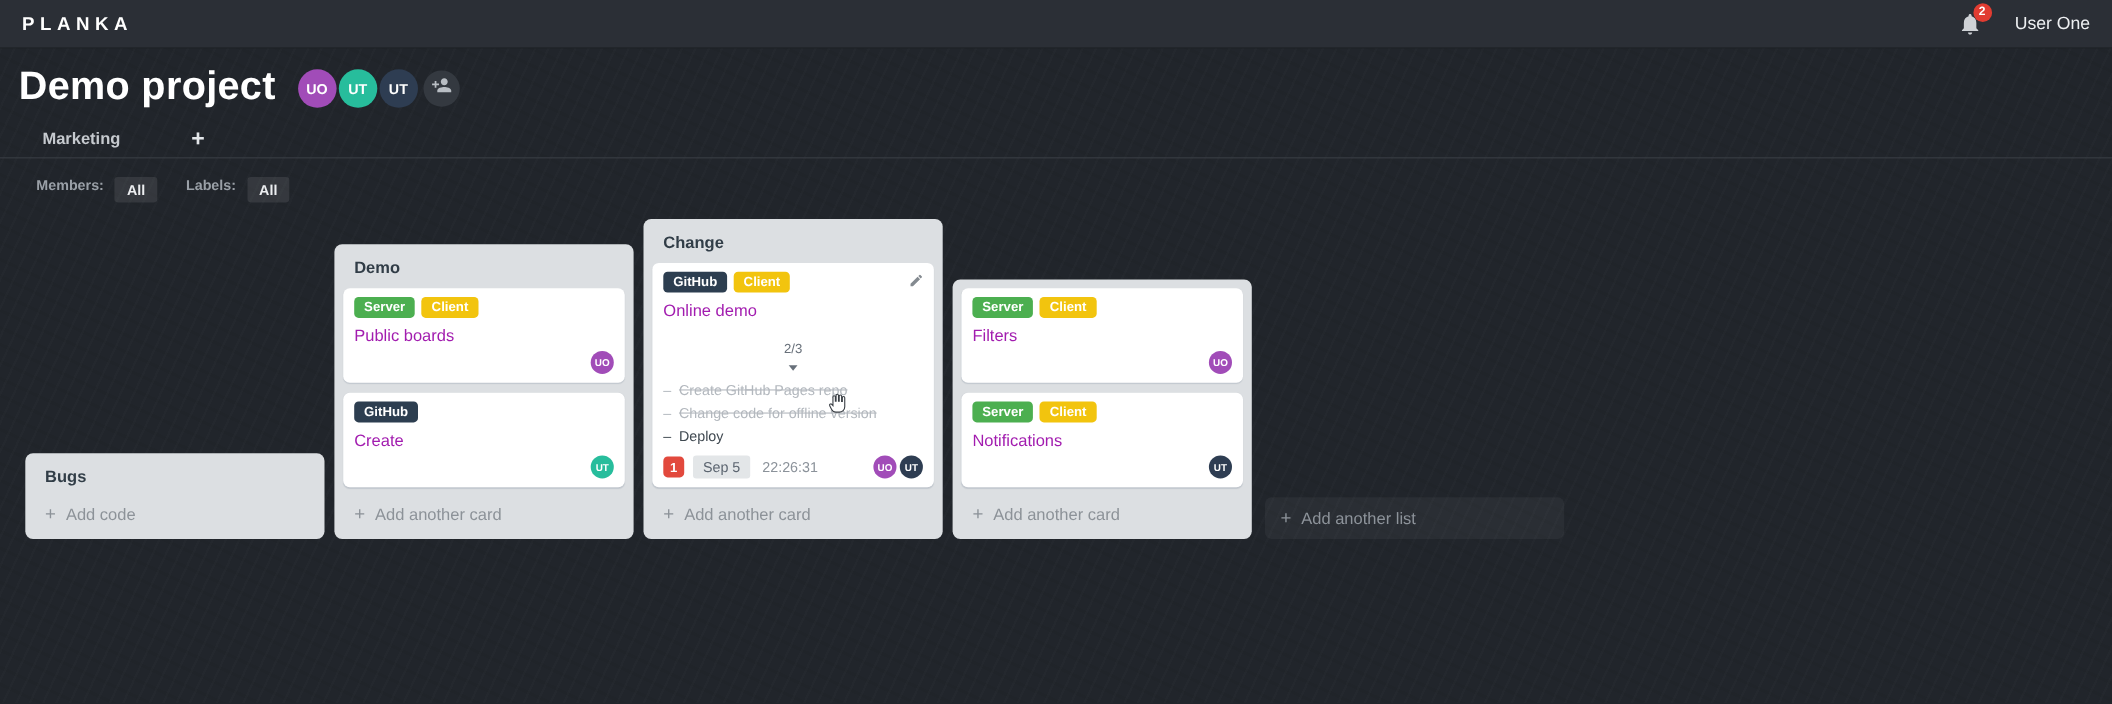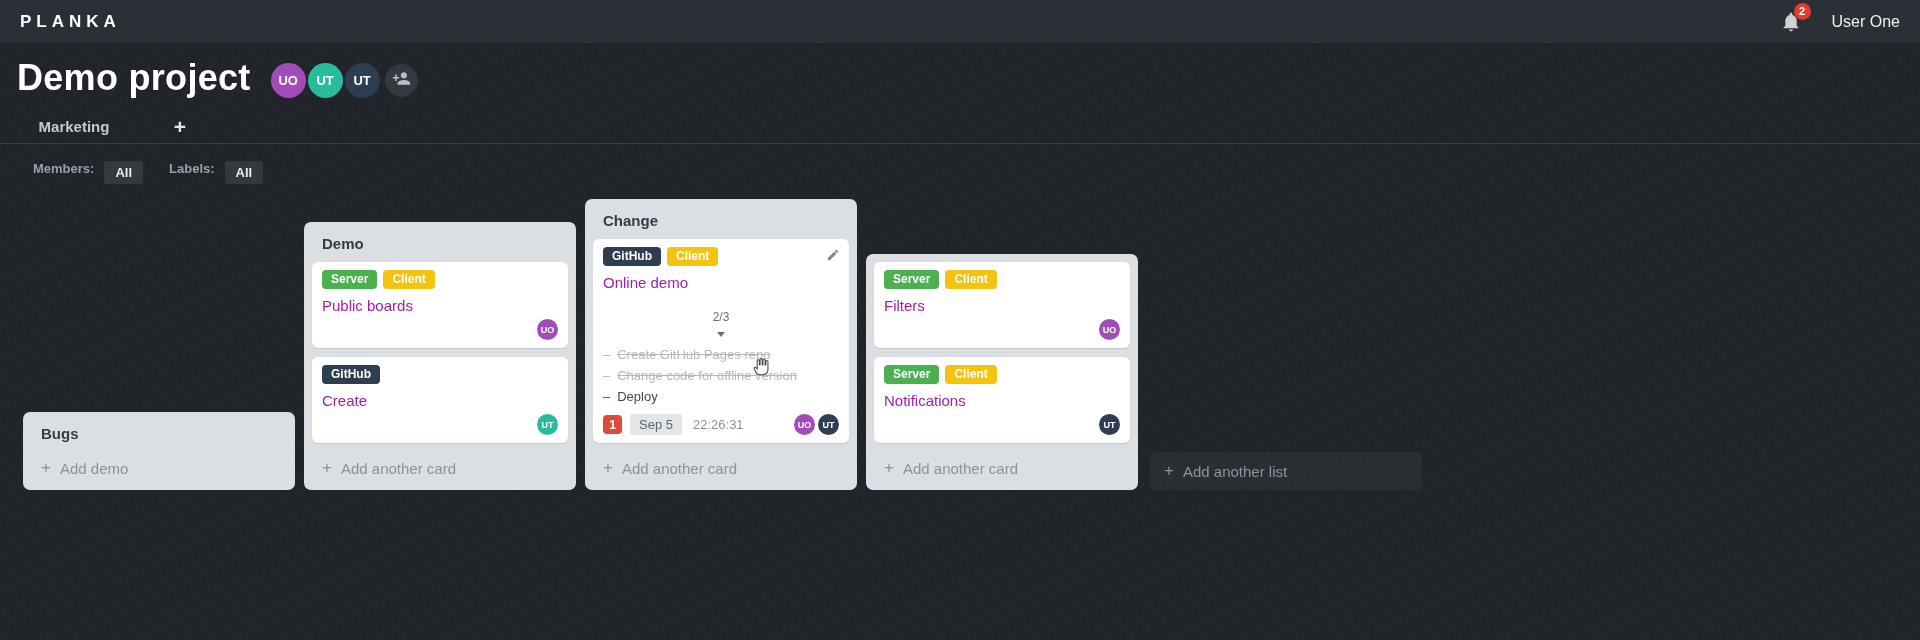--- a/index.html
+++ b/index.html
@@ -159,21 +159,21 @@
     <span class="filter-label">Labels:</span>
     <span class="filter-chip">All</span>
   </div>
 
   <div class="board">
 
     <div class="list">
       <div class="list-title">Bugs</div>
       <div class="add-card">
         <span class="plus">+</span>
-        <span>Add demo</span>
+        <span>Add code</span>
       </div>
     </div>
 
     <div class="list">
       <div class="list-title">Demo</div>
 
       <div class="card">
         <div class="labels">
           <span class="label" style="background-color: rgb(76, 175, 80);">Server</span>
           <span class="label" style="background-color: rgb(242, 196, 14);">Client</span>

